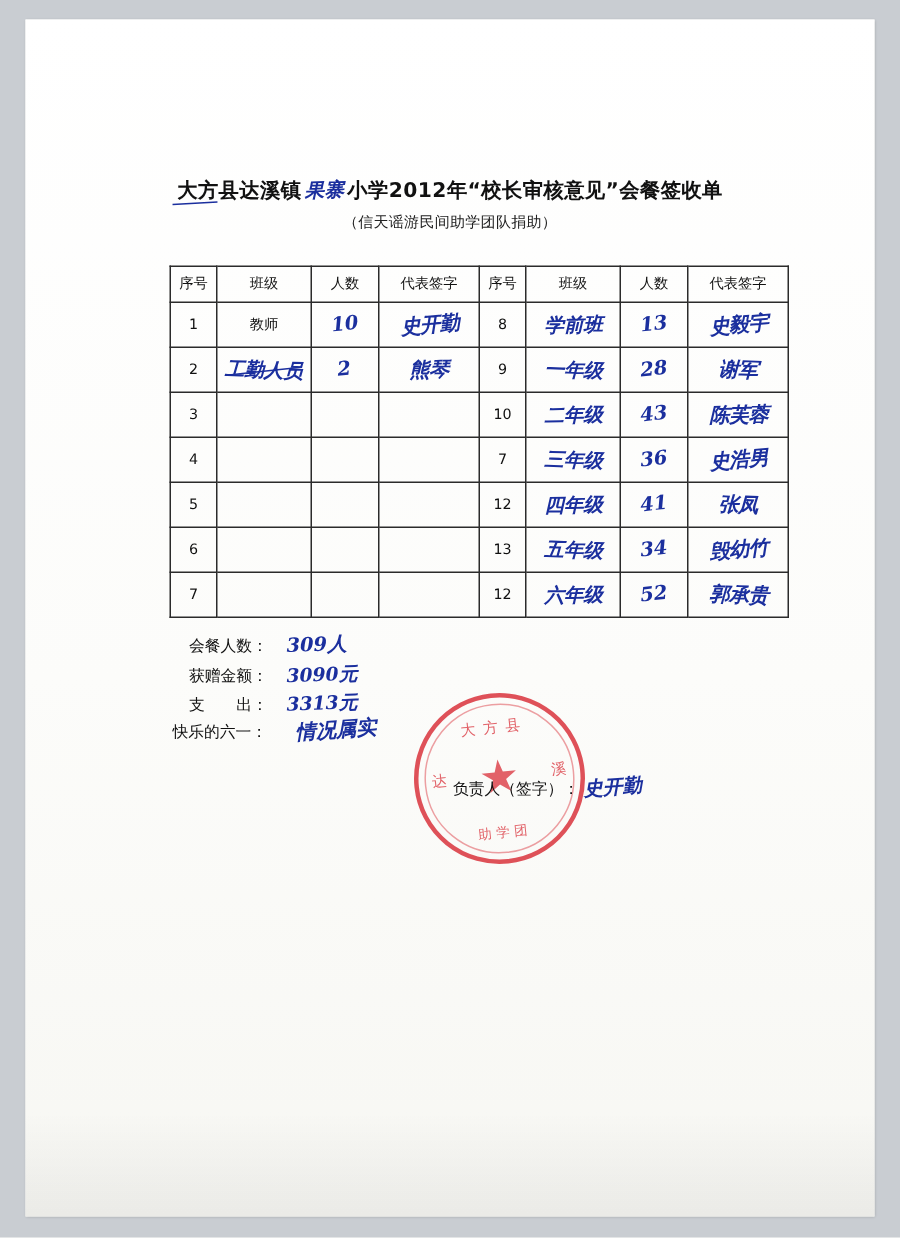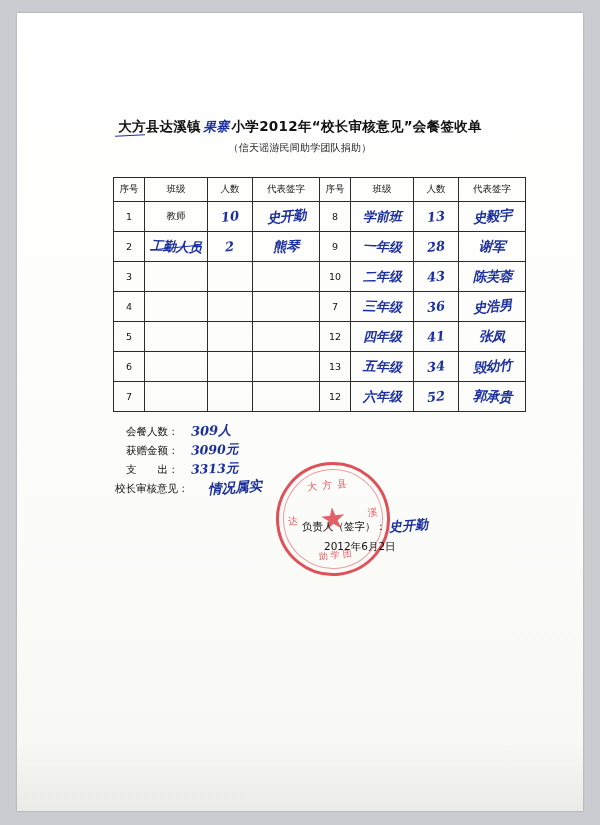--- a/index.html
+++ b/index.html
@@ -371,37 +371,36 @@
       </div>
       <div class="row">
         <span class="lbl">获赠金额：</span>
         <span class="val long">3090元</span>
       </div>
       <div class="row">
         <span class="lbl">支　　出：</span>
         <span class="val long">3313元</span>
       </div>
       <div class="row">
-        <span>校长审核意见：</span>
+        <span>快乐的六一：</span>
         <span class="review-val">情况属实</span>
       </div>
     </div>
 
     <div class="seal">
       <div class="seal-inner"></div>
       <div class="seal-text-top">大方县</div>
       <div class="seal-arc-left">达</div>
       <div class="seal-arc-right">溪</div>
       <div class="seal-star">★</div>
       <div class="seal-text-bottom">助学团</div>
     </div>
 
     <div class="sig-block">
       <div>
         <span>负责人（签字）：</span>
         <span class="sig-hw">史开勤</span>
       </div>
-      <div class="date-line">2012年6月2日</div>
     </div>
 
     <div class="paper-shade"></div>
   </div>
 </div>
 
 </body></html>

